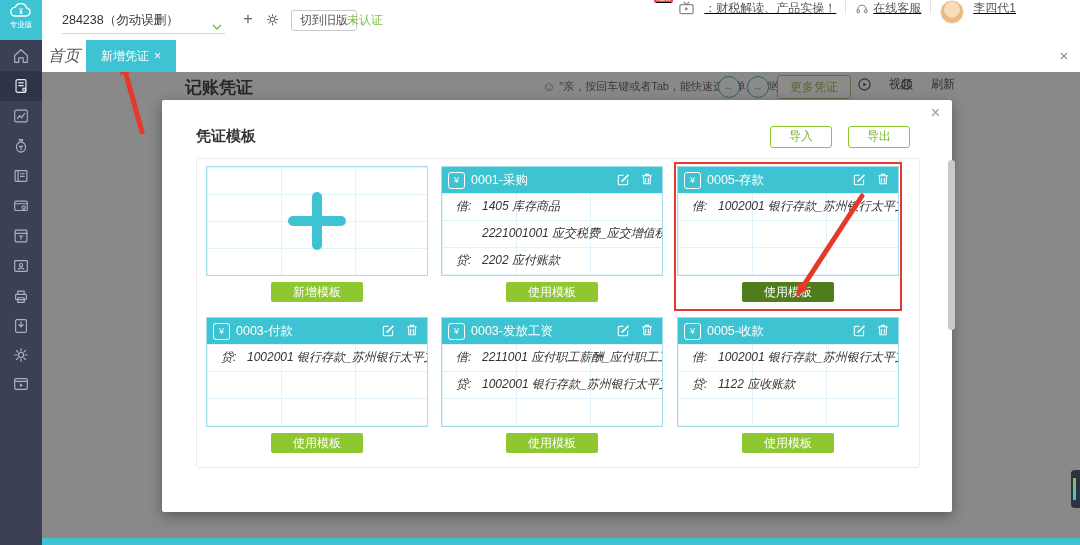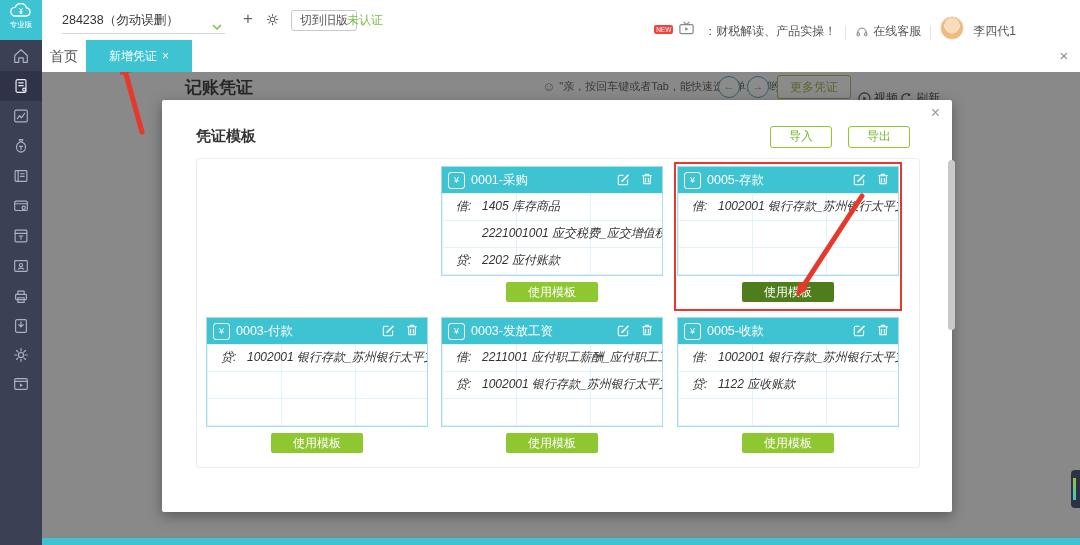--- a/index.html
+++ b/index.html
@@ -11,49 +11,49 @@
   .logo{position:absolute;left:0;top:0;width:42px;height:40px;background:#3ec3d3;color:#fff;text-align:center;}
   .logo .cloud{margin-top:3px;}
   .logo .ver{font-size:7.5px;line-height:8px;margin-top:-1px;}
   .company{position:absolute;left:62px;top:0;height:40px;line-height:40px;font-size:12.5px;color:#333;}
   .company-underline{position:absolute;left:62px;top:33px;width:163px;height:1px;background:#d8d8d8;}
   .chev{position:absolute;left:212px;top:17px;}
   .tb-plus{position:absolute;left:243px;top:0;height:40px;line-height:38px;font-size:17px;color:#666;}
   .tb-gear{position:absolute;left:265px;top:12px;color:#666;}
   .switch-old{position:absolute;left:291px;top:10px;height:19px;line-height:19px;padding:0 8px;border:1px solid #c9c9c9;border-radius:3px;font-size:12px;color:#555;background:#fff;}
   .notcert{position:absolute;left:347px;top:0;height:40px;line-height:40px;font-size:12px;color:#7ac143;}
-  .topbar-right{position:absolute;right:64px;top:0;height:40px;display:flex;align-items:flex-end;gap:9px;}
+  .topbar-right{position:absolute;right:64px;top:0;height:40px;display:flex;align-items:flex-start;gap:9px;text-decoration:underline;}
   .newbadge{background:#f4433c;color:#fff;font-size:6.5px;padding:1px 2px;border-radius:2px;position:relative;top:-6px;margin-right:-4px;}
   .promo{font-size:12px;color:#555;}
   .vdiv{width:1px;height:14px;background:#e3e3e3;}
   .svc{display:flex;align-items:center;gap:4px;font-size:12px;color:#555;}
   .avatar{width:22px;height:22px;border-radius:50%;background:radial-gradient(circle at 50% 40%, #f9ddba 0 45%, #f0b97f 46% 100%);border:1px solid #eee;}
   .uname{font-size:12px;color:#555;}
 
   
   .sidebar{position:absolute;left:0;top:40px;width:42px;height:505px;background:#3b4055;z-index:40;}
   .side-item{position:absolute;left:0;width:42px;height:28px;display:flex;align-items:center;justify-content:center;}
   .side-item.active{background:#2e3348;height:30px;}
   .side-item svg{stroke:#aab0c5;fill:none;stroke-width:1.3;stroke-linecap:round;stroke-linejoin:round;}
   .side-item.active svg{stroke:#e8eaf2;}
 
   
   .tabbar{position:absolute;left:42px;top:40px;width:1038px;height:32px;background:#fff;z-index:40;}
-  .tab-home{position:absolute;left:0;top:0;width:44px;height:32px;line-height:32px;text-align:center;font-size:14px;color:#555;}
-  .tab-active{position:absolute;left:44px;top:0;height:32px;background:#3ec3d3;color:#fff;display:flex;align-items:center;gap:5px;padding:0 23px;font-size:12px;}
+  .tab-home{position:absolute;left:0;top:0;width:44px;height:32px;line-height:32px;text-align:center;font-size:16px;color:#555;font-style:italic;}
+  .tab-active{position:absolute;left:44px;top:0;height:32px;background:#3ec3d3;color:#fff;display:flex;align-items:center;gap:5px;padding:0 15px;font-size:12px;}
   .tab-active .x{font-size:12px;opacity:.95;}
   .tab-closeall{position:absolute;right:4px;top:0;width:24px;height:32px;line-height:32px;text-align:center;color:#888;font-size:15px;}
 
   
   .content{position:absolute;left:42px;top:72px;width:1038px;height:473px;background:#fbfbfb;z-index:1;}
   .pg-title{position:absolute;left:143px;top:3px;font-size:17px;font-weight:bold;color:#2f2f2f;line-height:26px;}
   .pg-hint{position:absolute;left:500px;top:0;height:28px;display:flex;align-items:center;gap:4px;font-size:11px;color:#555;white-space:nowrap;}
   .circ{position:absolute;top:4px;width:20px;height:20px;border:1px solid #46a9b8;border-radius:50%;color:#46a9b8;font-size:11px;line-height:19px;text-align:center;background:#fff;}
   .more-btn{position:absolute;left:735px;top:3px;height:22px;line-height:22px;padding:0 12px;border:1px solid #a3bd55;border-radius:3px;color:#96b23c;font-size:12px;background:#fff;}
-  .hd-ico-txt{position:absolute;top:18px;display:flex;align-items:center;gap:3px;font-size:12px;color:#3c3c3c;}
+  .hd-ico-txt{position:absolute;top:4px;display:flex;align-items:center;gap:18px;font-size:12px;color:#3c3c3c;}
   .dim{position:absolute;inset:0;background:rgba(33,33,33,.52);z-index:5;}
   .bottombar{position:absolute;left:42px;top:538px;width:1038px;height:7px;background:#3ec3d3;z-index:6;}
 
   
   .modal{position:absolute;left:162px;top:100px;width:790px;height:412px;background:#fff;border-radius:2px;
          box-shadow:0 4px 14px rgba(0,0,0,.35);z-index:10;}
   .m-close{position:absolute;right:12px;top:4px;font-size:16px;color:#999;}
   .m-title{position:absolute;left:34px;top:27px;font-size:15px;font-weight:bold;color:#333;}
   .outline-btn{position:absolute;top:26px;height:20px;line-height:20px;padding:0 18px;border:1px solid #8ec72f;border-radius:3px;color:#76b52a;font-size:12px;background:#fff;font-family:Liberation Mono, monospace;}
   .m-box{position:absolute;left:34px;top:58px;width:722px;height:308px;border:1px solid #ededed;border-radius:3px;}
@@ -256,20 +256,30 @@
   </div>
   <div class="bottombar"></div>
 
   <div class="modal">
     <span class="m-close">×</span>
     <div class="m-title">凭证模板</div>
     <span class="outline-btn" style="left:608px">导入</span>
     <span class="outline-btn" style="left:686px">导出</span>
     <div class="m-box">
 
+      <div class="cell" style="left:9px;top:7px">
+        <div class="card">
+          <div class="card-body tall"></div>
+          <div class="plusglyph">
+              <i class="pv"></i>
+              <i class="ph"></i>
+            </div>
+        </div>
+        <div class="cell-btnrow"><button class="green-btn">新增模板</button></div>
+      </div>
 
       <div class="cell" style="left:244px;top:7px">
         <div class="card">
           <div class="card-head">
             <span class="tplbox">¥</span>
             <span>0001-采购</span>
             <span class="head-actions">
               <span><svg width="14" height="14" viewBox="0 0 14 14">
                     <path d="M11.6 7.6v3.8a1.3 1.3 0 0 1-1.3 1.3H3.6a1.3 1.3 0 0 1-1.3-1.3V4.7a1.3 1.3 0 0 1 1.3-1.3h3.8" stroke="#fff" fill="none" stroke-width="1.1"></path>
                     <path d="M5.6 8.6l6.3-6.3 1.1 1.1-6.3 6.3-1.5.4z" fill="#fff"></path>

